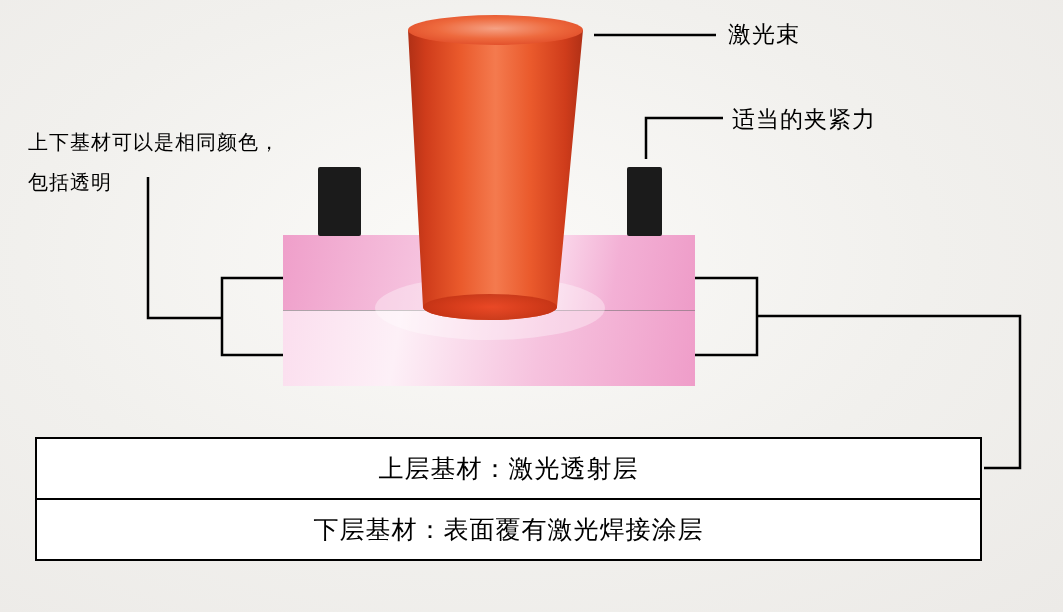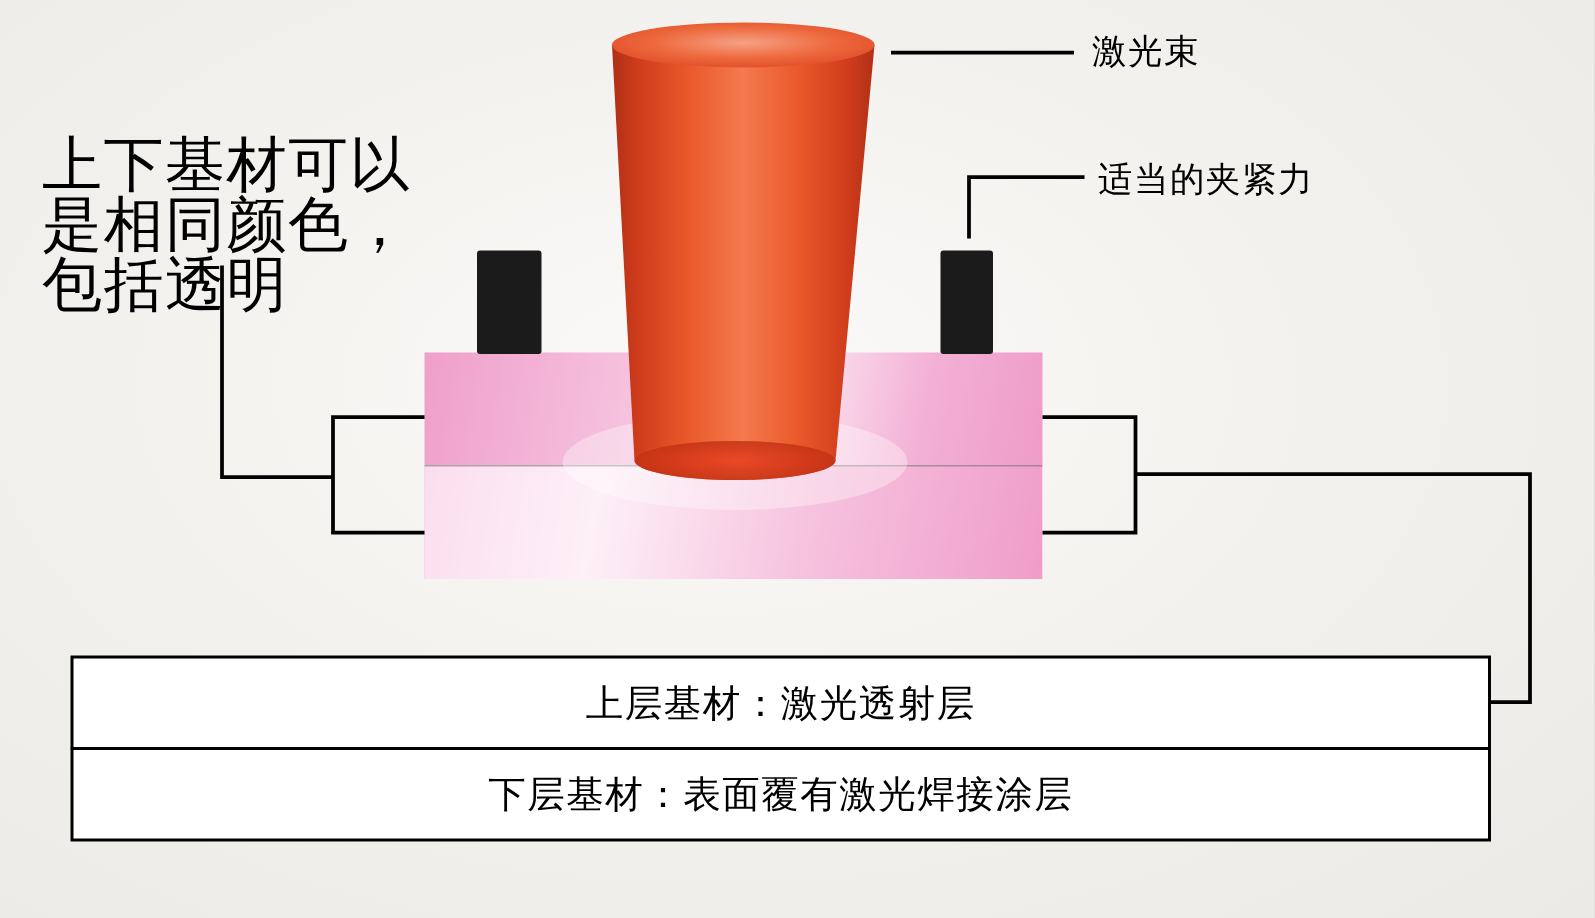--- a/index.html
+++ b/index.html
@@ -7,22 +7,23 @@
   .canvas{
     position:relative;
     width:1063px;height:612px;
     margin:0 auto;
     overflow:hidden;
     background:radial-gradient(ellipse at 45% 42%, #fbfaf8 0%, #f1f0ed 55%, #eceae7 100%);
     color:#000;
   }
   .abs{position:absolute;}
   .note{
-    font-size:40px;line-height:40px;letter-spacing:1px;
+    font-size:20px;line-height:40px;letter-spacing:1px;
     width:252px;
+    margin-top:32px;
   }
   .small-label{font-size:23px;line-height:30px;letter-spacing:1px;white-space:nowrap;}
   
   .substrate{
     left:283px;top:235px;width:412px;height:150px;
   }
   .layer-upper{
     position:absolute;left:0;top:0;width:412px;height:75px;
     background:linear-gradient(100deg,#ef9fca 0%,#f7c9e2 40%,#fdeaf4 58%,#f3b0d5 80%,#ee9cc8 100%);
   }
@@ -31,21 +32,21 @@
     border-top:1px solid rgba(110,110,110,.55);
     background:linear-gradient(100deg,#fbdeee 0%,#fdf0f7 28%,#f6c2de 62%,#ef9dc9 100%);
   }
   svg.overlay{position:absolute;left:0;top:0;pointer-events:none;}
   
   .label-box{
     left:35px;width:947px;height:63px;
     background:#ffffff;border:2px solid #000;
     box-sizing:border-box;
     display:flex;align-items:center;justify-content:center;
-    font-size:25px;letter-spacing:1px;margin-left:12px;
+    font-size:25px;letter-spacing:1px;
   }
   .box-upper{top:437px;}
   .box-lower{top:498px;}
 </style>
 </head>
 <body>
 
 <div class="canvas">
 
   <div class="abs substrate">

